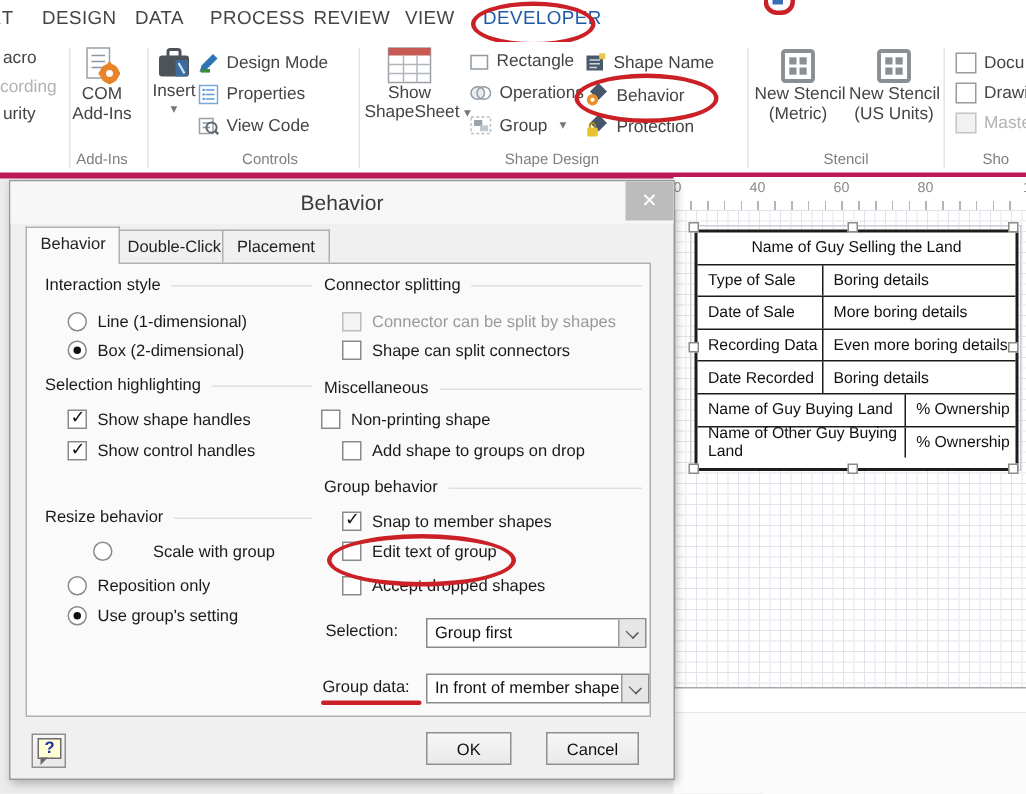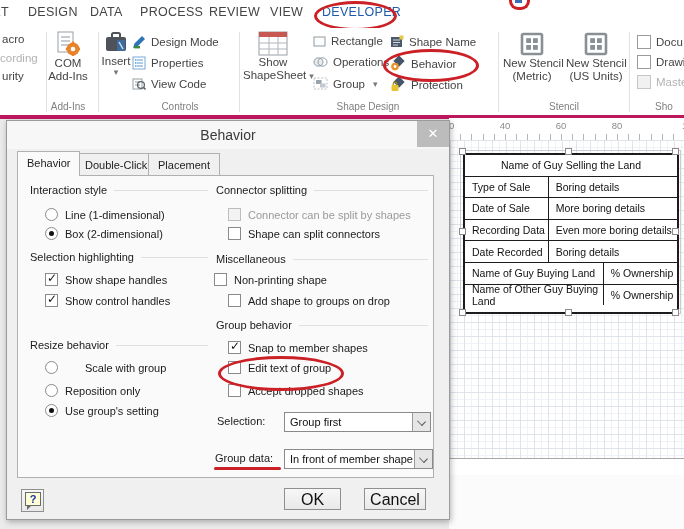--- a/index.html
+++ b/index.html
@@ -72,21 +72,21 @@
   .cb{display:inline-block;width:13px;height:13px;background:#fff;border:1px solid #8a8a8a;position:relative;box-sizing:border-box;}
   .cb.checked::after{content:"✓";position:absolute;left:1px;top:-3px;font-size:12px;font-weight:bold;color:#111;}
   .cb.dis{background:#f3f3f3;border-color:#bdbdbd;}
   .radio{display:inline-block;width:13px;height:13px;background:#fff;border:1px solid #8a8a8a;border-radius:50%;position:relative;box-sizing:border-box;}
   .radio.sel::after{content:"";position:absolute;left:3px;top:3px;width:5px;height:5px;border-radius:50%;background:#111;}
   .combo{position:absolute;background:#fff;border:1px solid #8a8a8a;box-sizing:border-box;height:20px;}
   .combo .val{position:absolute;left:5px;top:3px;right:19px;overflow:hidden;white-space:nowrap;font-size:11px;color:#111;}
   .combo .dd{position:absolute;right:0;top:0;width:17px;height:18px;background:#e6e6e6;border-left:1px solid #9a9a9a;}
   .combo .dd::after{content:"";position:absolute;left:5px;top:5px;width:6px;height:6px;border-right:1.5px solid #555;border-bottom:1.5px solid #555;transform:rotate(45deg) scale(1,.8);}
   .dbtn{position:absolute;height:22px;background:linear-gradient(#f7f7f7,#e9e9e9);border:1px solid #8f8f8f;
-     text-align:center;line-height:22px;font-size:16px;color:#111;box-sizing:border-box;cursor:default;}
+     text-align:center;line-height:22px;font-size:11px;color:#111;box-sizing:border-box;cursor:default;}
   #helpbtn{position:absolute;left:14px;top:368px;width:23px;height:23px;background:linear-gradient(#f7f7f7,#e9e9e9);
      border:1px solid #8f8f8f;box-sizing:border-box;cursor:default;}
   #helpbtn .bubble{position:absolute;left:3px;top:2px;width:14px;height:12px;background:#ffffd6;border:1px solid #6a6a6a;
      font-size:11px;font-weight:bold;color:#1a2fa8;text-align:center;line-height:12px;}
   #helpbtn .tail{position:absolute;left:5px;top:15px;width:0;height:0;border-left:5px solid #6a6a6a;border-bottom:5px solid transparent;}
   .ico{display:inline-block;vertical-align:middle;line-height:0;}
 </style>
 </head>
 <body>
 
@@ -373,21 +373,21 @@
       </div>
       <div class="ctlrow" style="left:27px;top:118px;">
         <span class="cb checked"></span>
         <span>Show control handles</span>
       </div>
 
       <div class="sechdr" style="left:12px;top:163px;width:178px;">
         <span>Resize behavior</span>
           <span class="rule" style="flex:1;"></span>
       </div>
-      <div class="ctlrow" style="left:27px;top:185px;gap:27px;">
+      <div class="ctlrow" style="left:44px;top:185px;gap:27px;">
         <span class="radio"></span>
         <span>Scale with group</span>
       </div>
       <div class="ctlrow" style="left:27px;top:208px;">
         <span class="radio"></span>
         <span>Reposition only</span>
       </div>
       <div class="ctlrow" style="left:27px;top:228px;">
         <span class="radio sel"></span>
         <span>Use group's setting</span>

